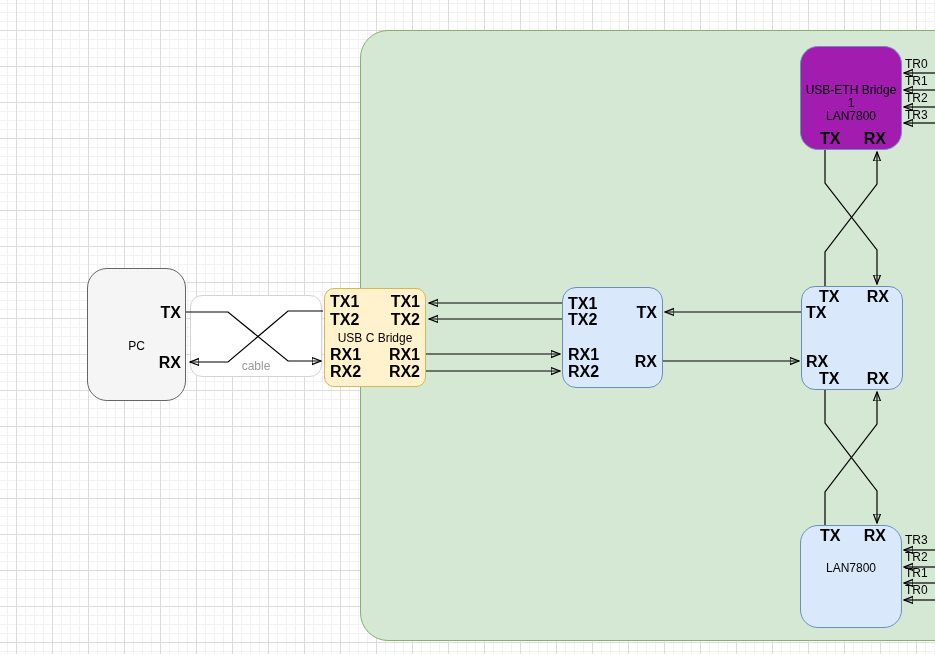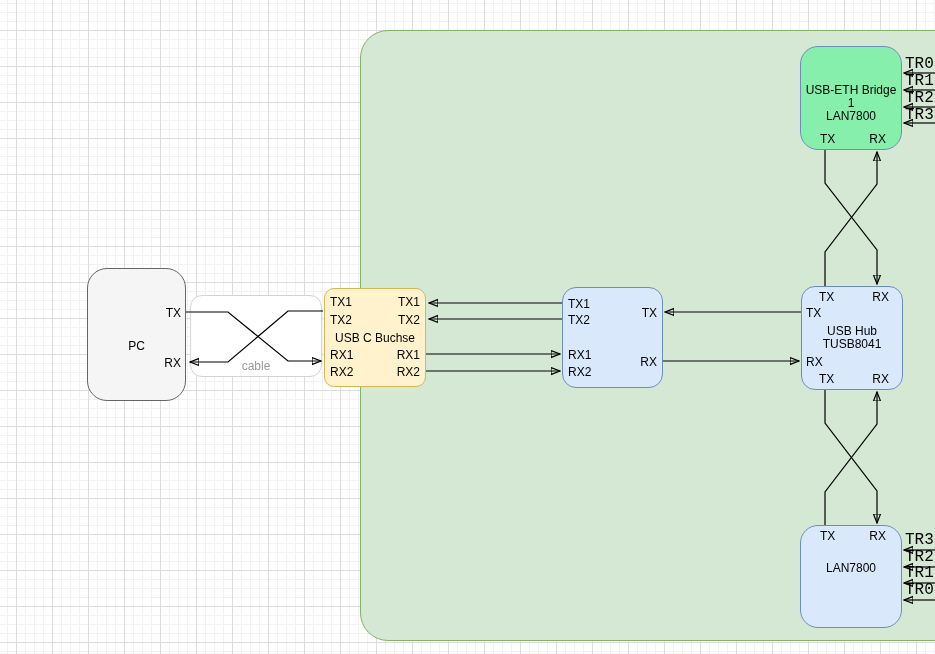--- a/index.html
+++ b/index.html
@@ -21,27 +21,27 @@
   }
   .green-container{
     left:360px;top:30px;width:606px;height:611px;
     background:#D5E8D4;border:1px solid #82B366;border-radius:28px;
   }
   .pc{left:87px;top:268px;width:99px;height:133px;background:#F5F5F5;border:1px solid #666666;border-radius:20px;}
   .cable{left:190px;top:295px;width:132px;height:82px;background:#ffffff;border:1px solid #d4d4d4;border-radius:12px;}
   .buchse{left:324px;top:288px;width:102px;height:99px;background:#FFF2CC;border:1px solid #D6B656;border-radius:10px;}
   .mux{left:562px;top:287px;width:101px;height:101px;background:#DAE8FC;border:1px solid #6C8EBF;border-radius:14px;}
   .hub{left:801px;top:286px;width:102px;height:104px;background:#DAE8FC;border:1px solid #6C8EBF;border-radius:14px;}
-  .bridge1{left:800px;top:46px;width:102px;height:104px;background:#86efac;border:1px solid #6C8EBF;border-radius:18px;}
+  .bridge1{left:800px;top:46px;width:102px;height:104px;background:#a21caf;border:1px solid #6C8EBF;border-radius:18px;}
   .bridge2{left:800px;top:525px;width:102px;height:103px;background:#DAE8FC;border:1px solid #6C8EBF;border-radius:18px;}
-  .port{position:absolute;font-size:12px;line-height:14px;color:#000;white-space:nowrap;}
+  .port{position:absolute;font-size:16px;line-height:14px;color:#000;white-space:nowrap;font-weight:bold;}
   .title{position:absolute;left:0;right:0;text-align:center;font-size:12px;line-height:13px;color:#000;}
   .title .line{display:block;}
   .cable-label{position:absolute;left:0;right:0;bottom:3px;text-align:center;font-size:12px;color:#999999;}
-  .tr-label{position:absolute;left:905px;font-size:16px;line-height:14px;color:#000;white-space:nowrap;font-family:Liberation Mono, monospace;}
+  .tr-label{position:absolute;left:905px;font-size:12px;line-height:14px;color:#000;white-space:nowrap;}
   svg.wires{position:absolute;left:0;top:0;width:935px;height:654px;pointer-events:none;}
   svg.wires path{stroke:#000000;stroke-width:1.2;fill:none;}
 </style>
 </head>
 <body>
 
 <div class="node green-container"></div>
 
 <div class="node pc">
   <div class="title" style="top:71px;">PC</div>
@@ -55,43 +55,39 @@
 
 <div class="node buchse">
   <span class="port" style="left:5px;top:6px;">TX1</span>
   <span class="port" style="left:5px;top:24px;">TX2</span>
   <span class="port" style="left:5px;top:59px;">RX1</span>
   <span class="port" style="left:5px;top:76px;">RX2</span>
   <span class="port" style="right:5px;top:6px;">TX1</span>
   <span class="port" style="right:5px;top:24px;">TX2</span>
   <span class="port" style="right:5px;top:59px;">RX1</span>
   <span class="port" style="right:5px;top:76px;">RX2</span>
-  <div class="title" style="top:43px;">USB C Buchse</div>
+  <div class="title" style="top:43px;">USB C Bridge</div>
 </div>
 
 <div class="node mux">
   <span class="port" style="left:5px;top:9px;">TX1</span>
   <span class="port" style="left:5px;top:25px;">TX2</span>
   <span class="port" style="left:5px;top:60px;">RX1</span>
   <span class="port" style="left:5px;top:77px;">RX2</span>
   <span class="port" style="right:5px;top:18px;">TX</span>
   <span class="port" style="right:5px;top:67px;">RX</span>
 </div>
 
 <div class="node hub">
   <span class="port" style="left:17px;top:3px;">TX</span>
   <span class="port" style="right:13px;top:3px;">RX</span>
   <span class="port" style="left:4px;top:19px;">TX</span>
   <span class="port" style="left:4px;top:68px;">RX</span>
   <span class="port" style="left:17px;bottom:3px;">TX</span>
   <span class="port" style="right:13px;bottom:3px;">RX</span>
-  <div class="title" style="top:38px;">
-    <span class="line">USB Hub</span>
-    <span class="line">TUSB8041</span>
-  </div>
 </div>
 
 <div class="node bridge1">
   <div class="title" style="top:37px;">
     <span class="line">USB-ETH Bridge 1</span>
     <span class="line">LAN7800</span>
   </div>
   <span class="port" style="left:19px;bottom:3px;">TX</span>
   <span class="port" style="right:15px;bottom:3px;">RX</span>
 </div>

